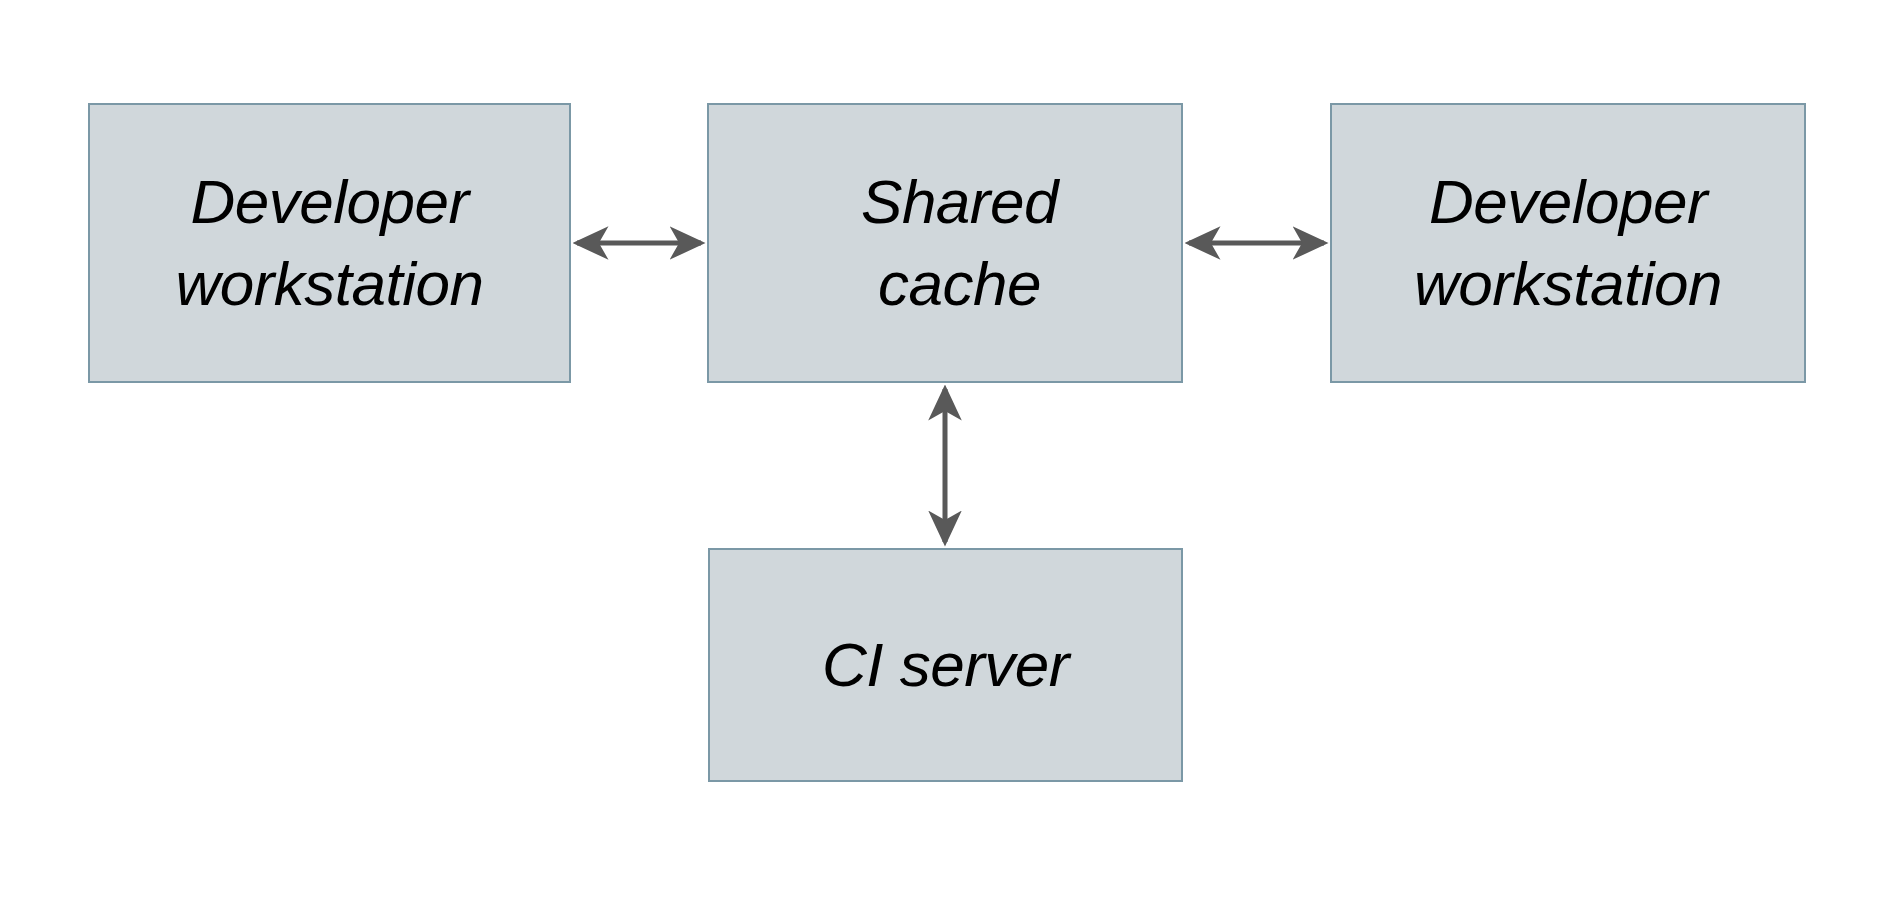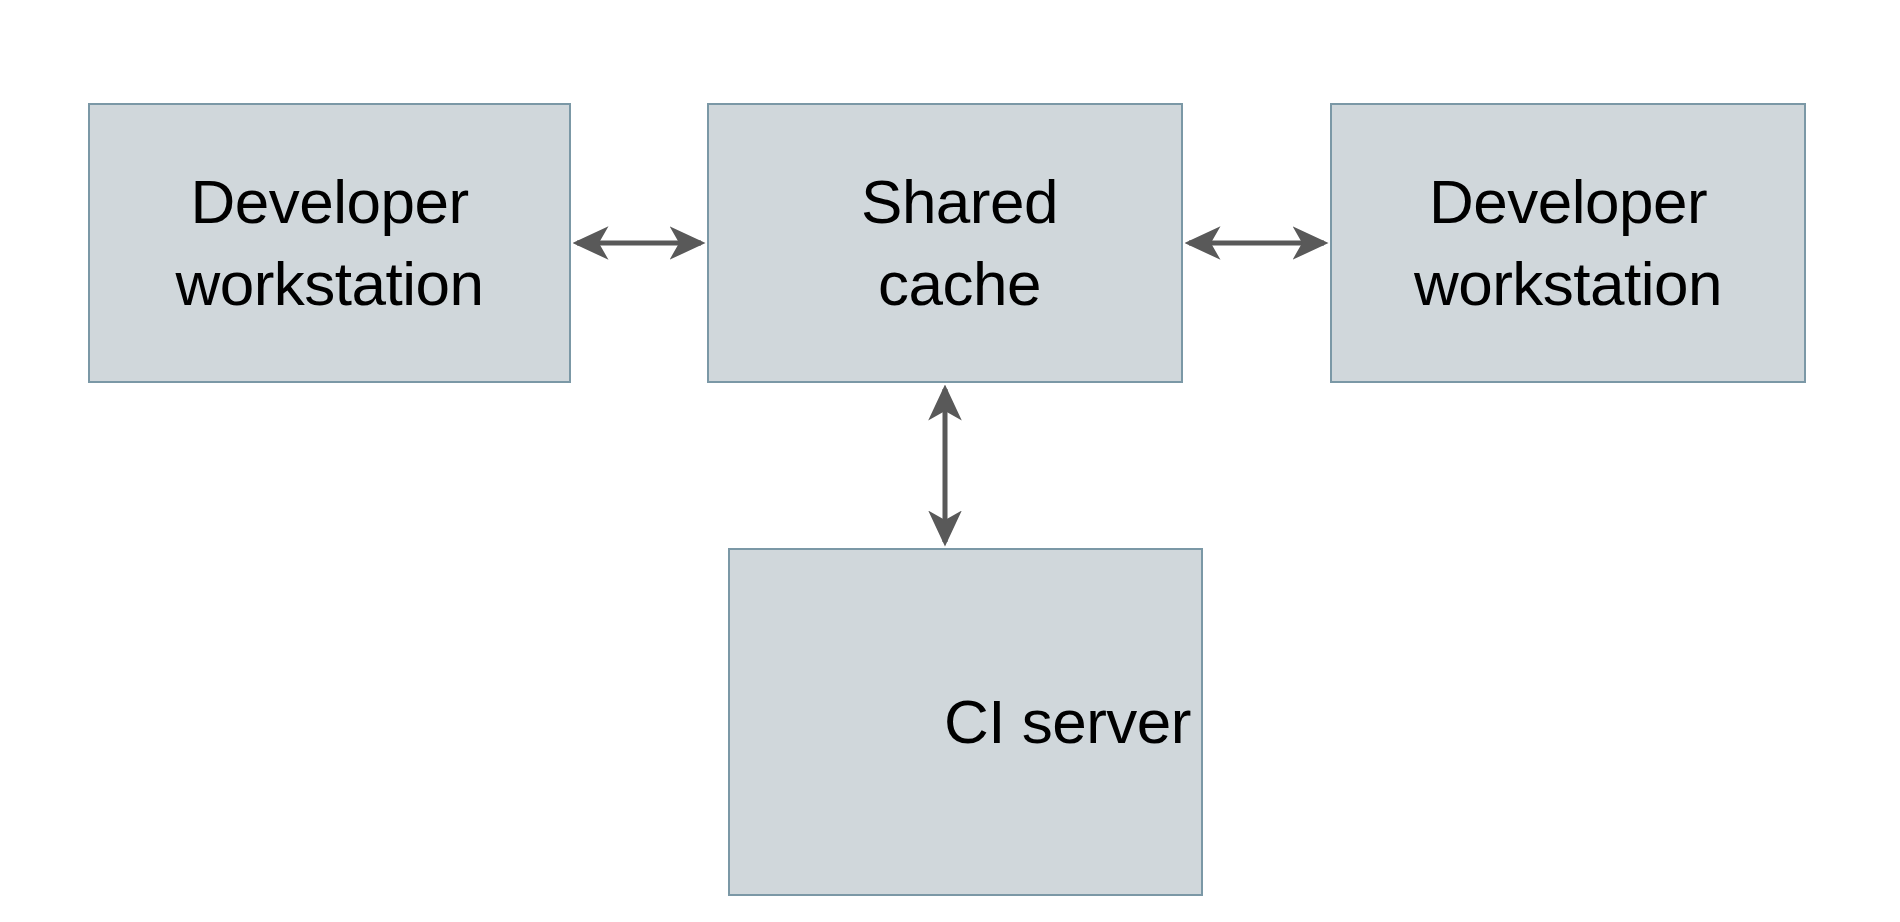--- a/index.html
+++ b/index.html
@@ -9,20 +9,21 @@
   }
   body {
     font-family: "Liberation Sans", sans-serif;
   }
   #canvas {
     position: relative;
     width: 1900px;
     height: 922px;
     background: #ffffff;
     overflow: hidden;
+    font-style: italic;
   }
   .node {
     position: absolute;
     box-sizing: border-box;
     background: #d0d7db;
     border: 2px solid #7b98a6;
     display: flex;
     align-items: center;
     justify-content: center;
     text-align: center;
@@ -73,17 +74,17 @@
   <div class="node" style="left:707px; top:103px; width:476px; height:280px;padding-left:39px;">
     <span>Shared
 cache</span>
   </div>
 
   <div class="node" style="left:1330px; top:103px; width:476px; height:280px;">
     <span>Developer
 workstation</span>
   </div>
 
-  <div class="node" style="left:728px; top:548px; width:475px; height:348px;justify-content:flex-end;">
+  <div class="node" style="left:708px; top:548px; width:475px; height:234px;">
     <span>CI server</span>
   </div>
 
 </div>
 
 </body></html>

